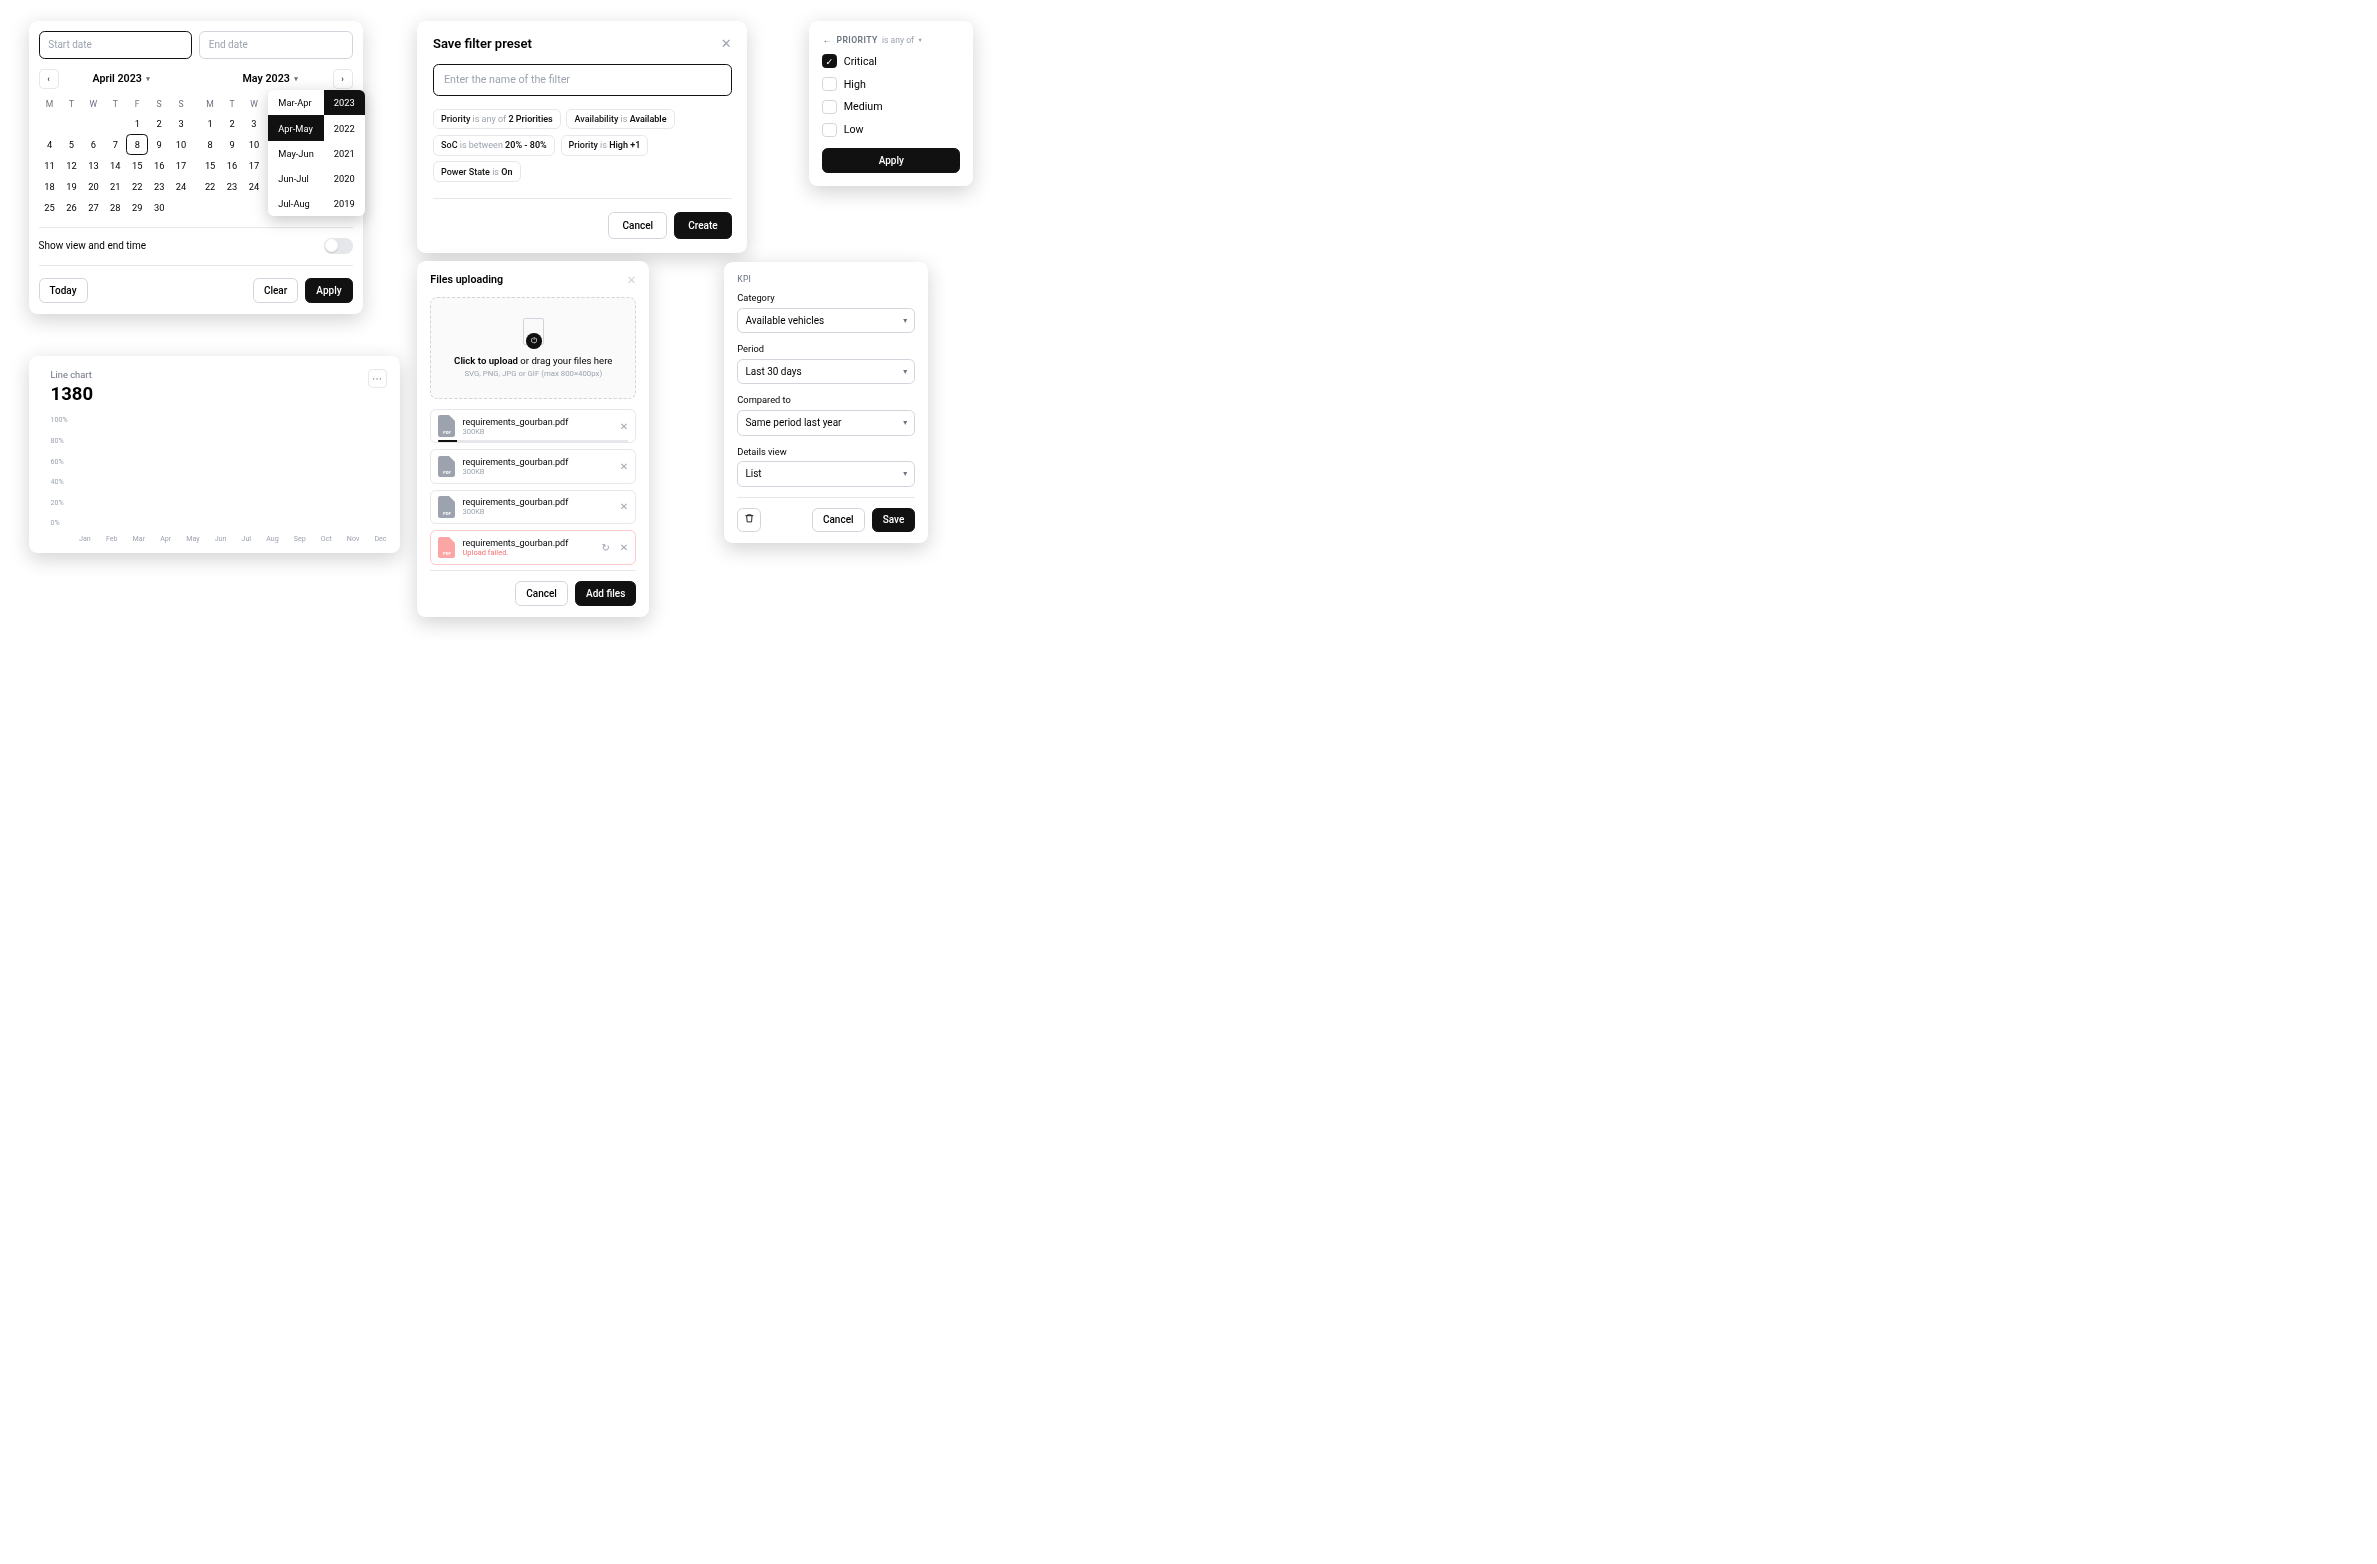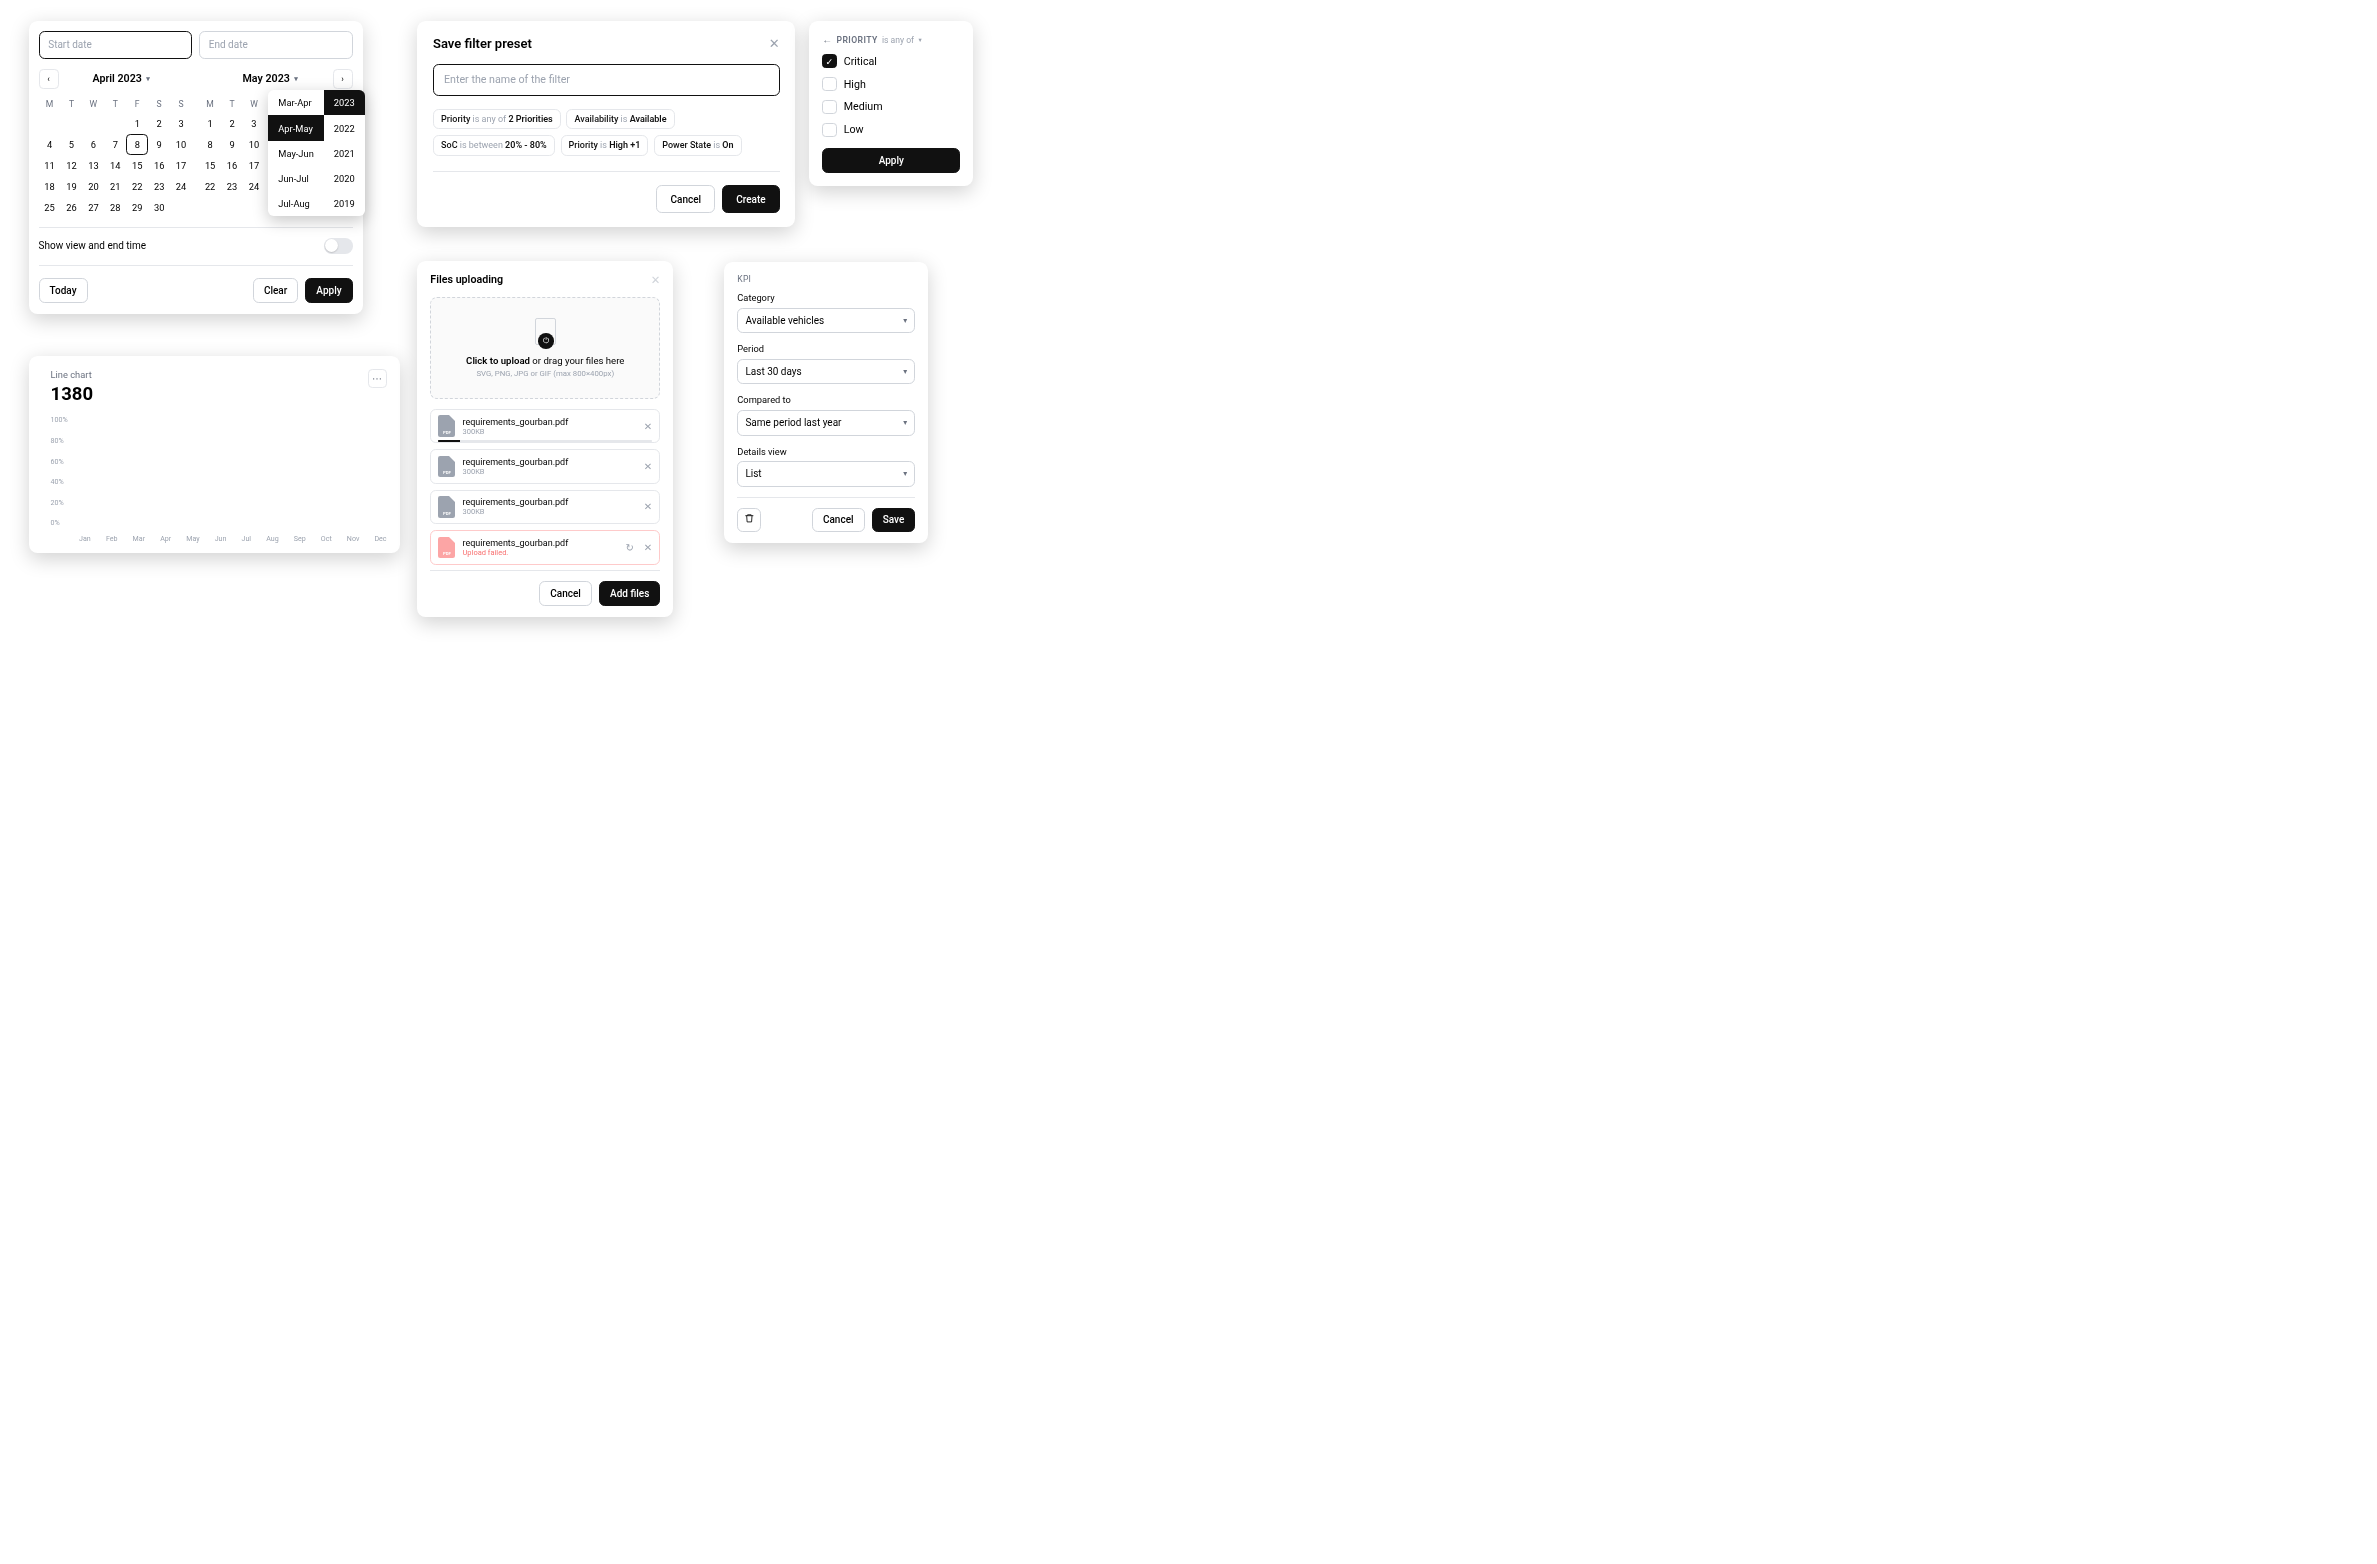--- a/index.html
+++ b/index.html
@@ -32,21 +32,21 @@
 .dp-pop-item.sel { background: #111; color: #fff; }
 .dp-toggle-row { display: flex; align-items: center; justify-content: space-between; border-top: 0.7px solid #e5e7eb; margin-top: 8.6px; padding-top: 10px; font-size: 10px; }
 .toggle { width: 28.5px; height: 15.7px; background: #e5e7eb; border-radius: 7.8px; position: relative; cursor: pointer; }
 .toggle::after { content: ''; position: absolute; width: 13px; height: 13px; background: #fff; border-radius: 50%; top: 1.4px; left: 1.4px; box-shadow: 0 0.7px 1.4px rgba(0,0,0,0.2); }
 .dp-actions { display: flex; align-items: center; justify-content: space-between; margin-top: 11.4px; border-top: 0.7px solid #e5e7eb; padding-top: 12px;}
 .btn { padding: 5.7px 10px; border-radius: 5.7px; font-size: 10px; cursor: pointer; border: 0.7px solid #d1d5db; background: #fff; font-weight: 500; }
 .btn.primary { background: #111; color: #fff; border-color: #111; }
 .btn-group { display: flex; gap: 7.1px; }
 
 
-.filtermodal { left: 403px; top: 7.1px; width: 378px; padding: 14.3px 15.7px 14.3px 15.7px; }
+.filtermodal { left: 403px; top: 7.1px; width: 330px; padding: 14.3px 15.7px 14.3px 15.7px; }
 .fm-header { display: flex; justify-content: space-between; align-items: center; margin-bottom: 13px; }
 .fm-title { font-size: 13px; font-weight: 600; }
 .close-x { color: #9ca3af; font-size: 13px; cursor: pointer; }
 .fm-input { width: 100%; padding: 8.6px 10px; border: 1.4px solid #111; border-radius: 5.7px; font-size: 10.7px; margin-bottom: 13px; }
 .fm-input::placeholder { color: #9ca3af; }
 .chips { display: flex; flex-wrap: wrap; gap: 5.7px; margin-bottom: 15.7px; }
 .chip { border: 0.7px solid #e5e7eb; border-radius: 5.7px; padding: 4.3px 7.1px; font-size: 9px; }
 .chip .k { color: #111; font-weight: 500; }
 .chip .op { color: #9ca3af; }
 .chip .v { color: #111; font-weight: 600; }
@@ -75,21 +75,21 @@
 .chart-area { position: relative; height: 128px; margin-top: 10px; }
 .ylabels { position: absolute; left: 0; top: 0; bottom: 15.7px; width: 24px; display: flex; flex-direction: column; justify-content: space-between; font-size: 7.1px; color: #9ca3af; }
 .plot { position: absolute; left: 28.5px; right: 0; top: 0; bottom: 15.7px; border-top: 0.7px dotted #e5e7eb; }
 .gridline { position: absolute; left: 0; right: 0; border-top: 0.7px dotted #e5e7eb; }
 .xlabels { position: absolute; left: 28.5px; right: 0; bottom: 0; display: flex; justify-content: space-between; font-size: 7.1px; color: #9ca3af; }
 .tooltip { position: absolute; left: 264px; top: 21.4px; background: #fff; border: 0.7px solid #e5e7eb; border-radius: 4.3px; padding: 4.3px 5.7px; font-size: 7.8px; box-shadow: 0 1.4px 4.3px rgba(0,0,0,0.06); z-index: 5; }
 .tooltip .tt { font-weight: 600; margin-bottom: 1.4px; }
 svg.plot-svg { position: absolute; left: 0; top: 0; width: 100%; height: 100%; }
 
 
-.uploadcard { left: 403px; top: 247px; width: 256px; padding: 11.4px 13px 11.4px 13px; }
+.uploadcard { left: 403px; top: 247px; width: 232px; padding: 11.4px 13px 11.4px 13px; }
 .up-header { display: flex; justify-content: space-between; align-items: center; margin-bottom: 10px; }
 .up-title { font-size: 10.7px; font-weight: 600; }
 .up-close { color: #d1d5db; cursor: pointer; }
 .dropzone { border: 1.1px dashed #d1d5db; border-radius: 7.1px; padding: 20px 7.1px; text-align: center; margin-bottom: 10px; cursor: pointer; background: #fafafa;}
 .dz-icon { width: 24px; height: 30px; margin: 0 auto 7.1px; position: relative; }
 .dz-file { width: 21.4px; height: 27px; border: 1.1px solid #d1d5db; border-radius: 2.1px; position: absolute; left: 1.4px; top: 0; }
 .dz-circle { position: absolute; left: 5px; bottom: -1.4px; width: 15.7px; height: 15.7px; background: #111; border-radius: 50%; display: flex; align-items: center; justify-content: center; color: #fff; font-size: 7.8px; }
 .dz-main { font-size: 9.6px; }
 .dz-main .b { font-weight: 600; }
 .dz-sub { font-size: 7.8px; color: #9ca3af; margin-top: 2.9px; }

